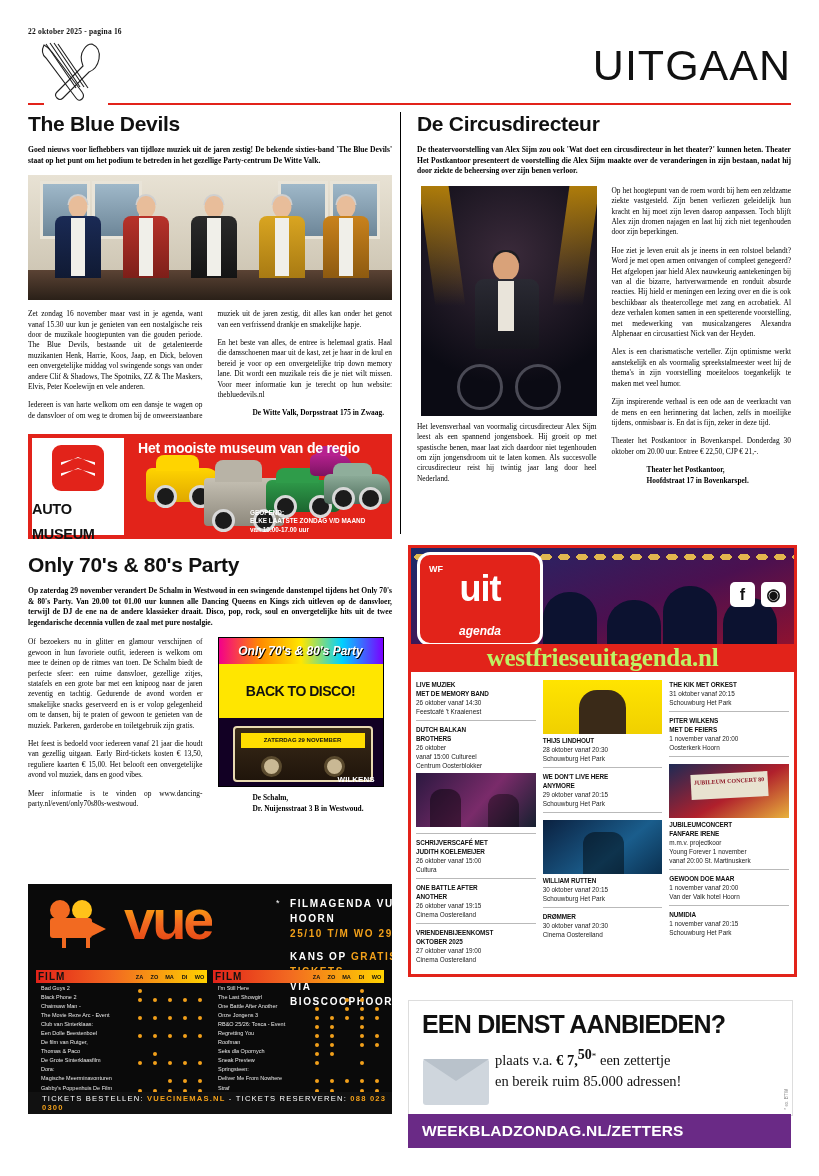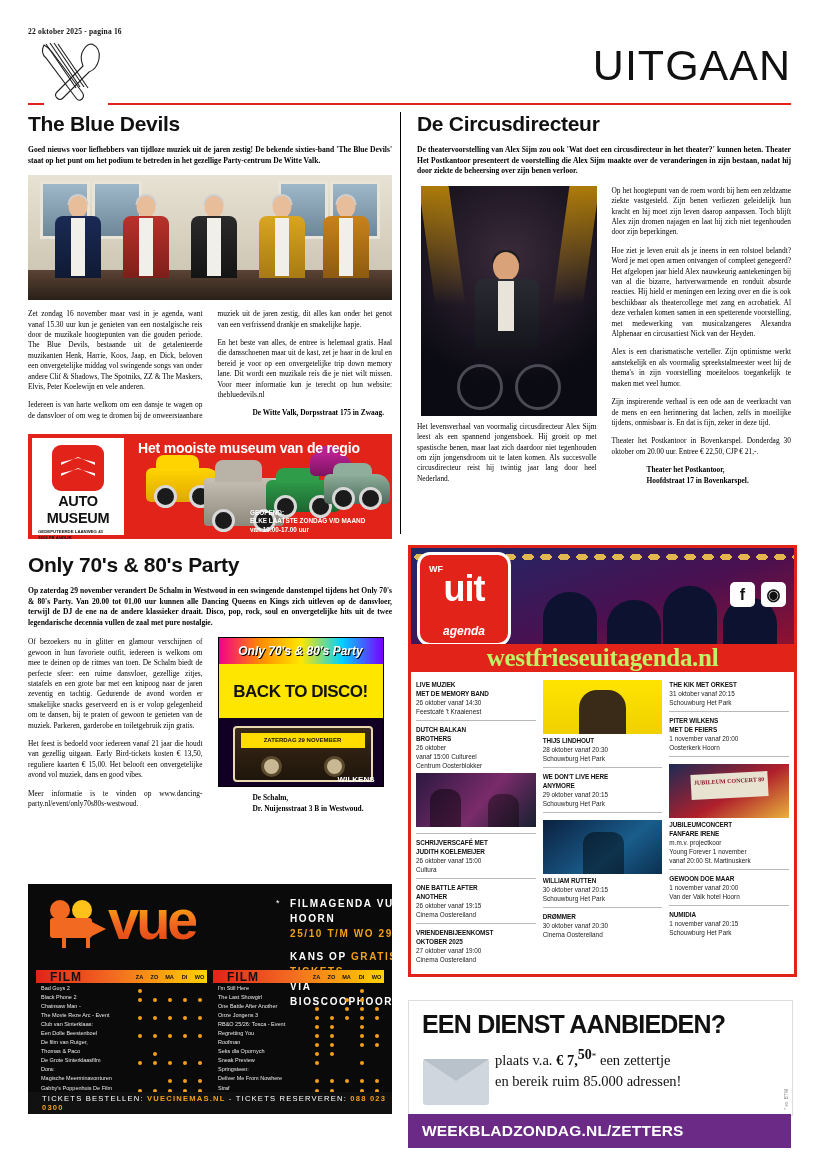--- a/index.html
+++ b/index.html
@@ -37,35 +37,35 @@
   .guy .body{position:absolute;left:50%;transform:translateX(-50%);top:20px;width:46px;height:62px;border-radius:8px 8px 0 0;}
   .guy .shirt{position:absolute;left:50%;transform:translateX(-50%);top:22px;width:14px;height:58px;background:#f0efe9;}
 
   
   .ad-museum{width:364px;height:105px;background:#e2231a;position:relative;overflow:hidden;margin:10px 0 14px 0;}
   .am-left{position:absolute;left:4px;top:4px;width:92px;height:97px;background:#fff;}
   .am-chev{margin:7px auto 0 auto;width:52px;height:46px;background:#e2231a;border-radius:9px;position:relative;}
   .am-chev:before,.am-chev:after{content:"";position:absolute;left:9px;width:34px;height:8px;background:#fff;
     clip-path:polygon(0 100%,50% 0,100% 100%,100% 65%,50% 12%,0 65%);}
   .am-chev:before{top:12px;} .am-chev:after{top:23px;}
-  .am-t1{font-family:"Liberation Sans",sans-serif;font-weight:bold;font-size:14.5px;color:#111;text-align:center;line-height:14px;margin-top:3px;letter-spacing:-.3px;}
+  .am-t1{font-family:"Liberation Sans",sans-serif;font-weight:bold;font-size:14.5px;color:#111;text-align:left;line-height:14px;margin-top:11px;letter-spacing:-.3px;}
   .am-addr{font-family:"Liberation Sans",sans-serif;font-weight:bold;font-size:4.3px;color:#111;line-height:5.6px;margin:4px 0 0 6px;}
   .am-banner{position:absolute;left:110px;top:6px;font-family:"Liberation Sans",sans-serif;font-weight:bold;font-size:14px;color:#fff;letter-spacing:-.2px;}
   .am-open{position:absolute;left:222px;bottom:5px;font-family:"Liberation Sans",sans-serif;font-weight:bold;font-size:6.4px;color:#fff;line-height:8.4px;z-index:4;}
   .car{position:absolute;border-radius:6px 14px 5px 5px;}
   .car .rf{position:absolute;left:14%;top:-38%;width:58%;height:46%;border-radius:8px 8px 0 0;}
   .car .w1,.car .w2{position:absolute;bottom:-6px;width:17px;height:17px;border-radius:50%;background:#1b1b1b;border:3px solid #d8d8d8;}
   .car .w1{left:8px;} .car .w2{right:8px;}
 
   
   .poster{width:164px;height:148px;position:relative;overflow:hidden;background:#120024;border:1px solid #000;margin-bottom:6px;}
   .p-top{position:absolute;left:0;right:0;top:0;height:26px;background:linear-gradient(90deg,#f3008a,#ff8a00,#ffe600,#00d0ff,#7a00ff);}
   .p-top span{display:block;text-align:center;font-family:"Liberation Sans",sans-serif;font-weight:bold;font-style:italic;font-size:12px;color:#fff;line-height:26px;text-shadow:1px 1px 0 #000;}
   .p-mid{position:absolute;left:0;right:0;top:26px;height:54px;background:#ffe600;display:flex;align-items:center;justify-content:center;}
-  .p-mid b{font-family:"Liberation Sans",sans-serif;font-weight:bold;font-size:17px;color:#111;text-align:left;line-height:19px;letter-spacing:-.5px;}
+  .p-mid b{font-family:"Liberation Sans",sans-serif;font-weight:bold;font-size:14px;color:#111;text-align:left;line-height:19px;letter-spacing:-.5px;}
   .p-cass{position:absolute;left:14px;top:88px;width:136px;height:52px;background:linear-gradient(#3a2a18,#20150b);border:2px solid #e8d9b0;border-radius:4px;}
   .p-cass .lbl{position:absolute;left:6px;top:5px;right:6px;height:15px;background:#ffdd00;font-family:"Liberation Sans",sans-serif;font-weight:bold;font-size:6px;color:#111;text-align:center;line-height:15px;}
   .p-cass .h1,.p-cass .h2{position:absolute;top:28px;width:15px;height:15px;border-radius:50%;background:#c9b894;border:3px solid #5a4a2e;}
   .p-cass .h1{left:26px;} .p-cass .h2{right:26px;}
   .p-west{position:absolute;right:8px;bottom:2px;font-family:"Liberation Sans",sans-serif;font-weight:bold;font-size:8px;color:#fff;}
 
   
   .circusphoto{width:176px;height:230px;position:relative;overflow:hidden;background:#0b0b14;float:right;margin:0 0 6px 8px;}
   .cp-bg{position:absolute;inset:0;background:radial-gradient(circle at 50% 30%,#3a2a3a,#0b0b14 70%);}
   .cp-l1,.cp-l2{position:absolute;top:0;width:30px;height:120px;background:linear-gradient(#ffb400,rgba(255,180,0,0));opacity:.65;}
@@ -78,21 +78,21 @@
   .cp-chair{position:absolute;left:34px;bottom:6px;width:108px;height:44px;}
   .cp-chair .wheel{position:absolute;bottom:0;width:40px;height:40px;border-radius:50%;border:3px solid #4a4a55;}
   .cp-chair .w-l{left:2px;} .cp-chair .w-r{right:2px;}
 
   
   .agenda{position:absolute;left:408px;top:545px;width:383px;border:3px solid #e2231a;background:#fff;}
   .ag-hero{position:relative;height:96px;background:linear-gradient(160deg,#1b2b6b,#4b1050 60%,#8e1230);overflow:hidden;}
   .ag-dots{position:absolute;left:0;right:0;top:4px;height:10px;
     background-image:radial-gradient(#ffd24d 45%,transparent 46%);background-size:18px 10px;opacity:.85;}
   .ag-sil{position:absolute;bottom:0;width:54px;height:52px;border-radius:26px 26px 0 0;background:#0c1230;}
-  .ag-logo{position:absolute;left:6px;top:4px;width:88px;height:88px;background:#e2231a;border-radius:13px;border:3px solid #fff;}
+  .ag-logo{position:absolute;left:6px;top:4px;width:88px;height:88px;background:#e2231a;border-radius:13px;border:3px solid #fff;padding-left:32px;}
   .ag-logo .wf{position:absolute;left:9px;top:9px;font-family:"Liberation Sans",sans-serif;font-weight:bold;font-size:9px;color:#fff;}
   .ag-logo .uit{position:absolute;left:8px;top:16px;right:8px;text-align:center;font-family:"Liberation Sans",sans-serif;font-weight:bold;font-size:36px;color:#fff;line-height:36px;letter-spacing:-1px;}
   .ag-logo .agd{position:absolute;left:0;right:0;bottom:5px;text-align:center;font-family:"Liberation Sans",sans-serif;font-style:italic;font-weight:bold;font-size:12px;color:#fff;}
   .ag-soc{position:absolute;right:8px;top:34px;display:flex;gap:6px;}
   .ag-soc i{display:block;width:25px;height:25px;background:#fff;border-radius:5px;font-family:"Liberation Sans",sans-serif;font-weight:bold;font-size:16px;color:#111;text-align:center;line-height:25px;font-style:normal;}
   .ag-url{height:28px;background:#e2231a;display:flex;align-items:center;justify-content:center;}
   .ag-url span{font-family:"Liberation Serif",serif;font-weight:bold;font-size:25px;color:#bef264;letter-spacing:-.3px;}
   .ag-cols{display:flex;padding:4px 5px 6px 5px;gap:7px;}
   .ag-col{flex:1;min-width:0;}
   .ev{padding:4px 0 4px 0;border-bottom:1px solid #b9b9b9;}
@@ -111,29 +111,29 @@
 
   
   .vue{position:absolute;left:28px;top:884px;width:364px;height:230px;background:#0a0a0a;overflow:hidden;}
   .vue-top{position:relative;height:82px;}
   .vue-cam{position:absolute;left:22px;top:16px;width:60px;height:46px;}
   .vue-cam .reel1,.vue-cam .reel2{position:absolute;top:0;width:20px;height:20px;border-radius:50%;background:#f26a21;}
   .vue-cam .reel1{left:0;} .vue-cam .reel2{left:22px;background:#ffc21a;}
   .vue-cam .box{position:absolute;left:0;top:18px;width:42px;height:20px;background:#f26a21;border-radius:3px;}
   .vue-cam .lens{position:absolute;left:42px;top:22px;width:0;height:0;border-top:7px solid transparent;border-bottom:7px solid transparent;border-left:14px solid #f26a21;}
   .vue-cam .leg{position:absolute;left:12px;top:36px;width:20px;height:12px;border-left:4px solid #f26a21;border-right:4px solid #f26a21;transform:skewX(0);}
-  .vue-word{position:absolute;left:80px;top:8px;font-family:"Liberation Sans",sans-serif;font-weight:bold;font-size:56px;line-height:56px;letter-spacing:-3px;
+  .vue-word{position:absolute;left:96px;top:8px;font-family:"Liberation Sans",sans-serif;font-weight:bold;font-size:56px;line-height:56px;letter-spacing:-3px;
     background:linear-gradient(180deg,#ffd200,#f26a21 55%,#e23b10);-webkit-background-clip:text;background-clip:text;color:transparent;}
   .vue-star{position:absolute;left:248px;top:14px;color:#fff;font-size:9px;font-family:"Liberation Sans",sans-serif;}
   .vue-txt{position:absolute;left:262px;top:12px;font-family:"Liberation Sans",sans-serif;font-size:10px;color:#fff;letter-spacing:1.6px;line-height:15px;font-weight:bold;}
   .vue-txt .o{color:#f2a01a;}
   .tbl{position:absolute;left:8px;right:8px;top:86px;bottom:26px;display:flex;gap:6px;}
   .thalf{flex:1;min-width:0;}
   .thead{height:13px;display:flex;align-items:center;background:linear-gradient(90deg,#e2231a,#f26a21 45%,#ffd200);}
-  .thead .nm{flex:1;font-family:"Liberation Sans",sans-serif;font-weight:bold;font-size:12px;color:#111;padding-left:14px;letter-spacing:1px;}
+  .thead .nm{flex:1;font-family:"Liberation Sans",sans-serif;font-weight:bold;font-size:10px;color:#111;padding-left:2px;letter-spacing:1px;}
   .thead .dy{width:15px;text-align:center;font-family:"Liberation Sans",sans-serif;font-weight:bold;font-size:5.6px;color:#111;}
   .trow{display:flex;align-items:center;height:9.1px;}
   .trow .nm{flex:1;font-family:"Liberation Sans",sans-serif;font-size:5.5px;color:#e8e8e8;padding-left:5px;white-space:nowrap;overflow:hidden;}
   .trow .dy{width:15px;text-align:center;}
   .dot{display:inline-block;width:4px;height:4px;border-radius:50%;background:#f2a01a;}
   .vue-foot{position:absolute;left:0;right:0;bottom:0;height:22px;background:#111;display:flex;align-items:center;}
   .vue-foot span{font-family:"Liberation Sans",sans-serif;font-size:7.6px;color:#fff;letter-spacing:1.2px;padding-left:14px;}
   .vue-foot .o{color:#f2a01a;}
 
   

